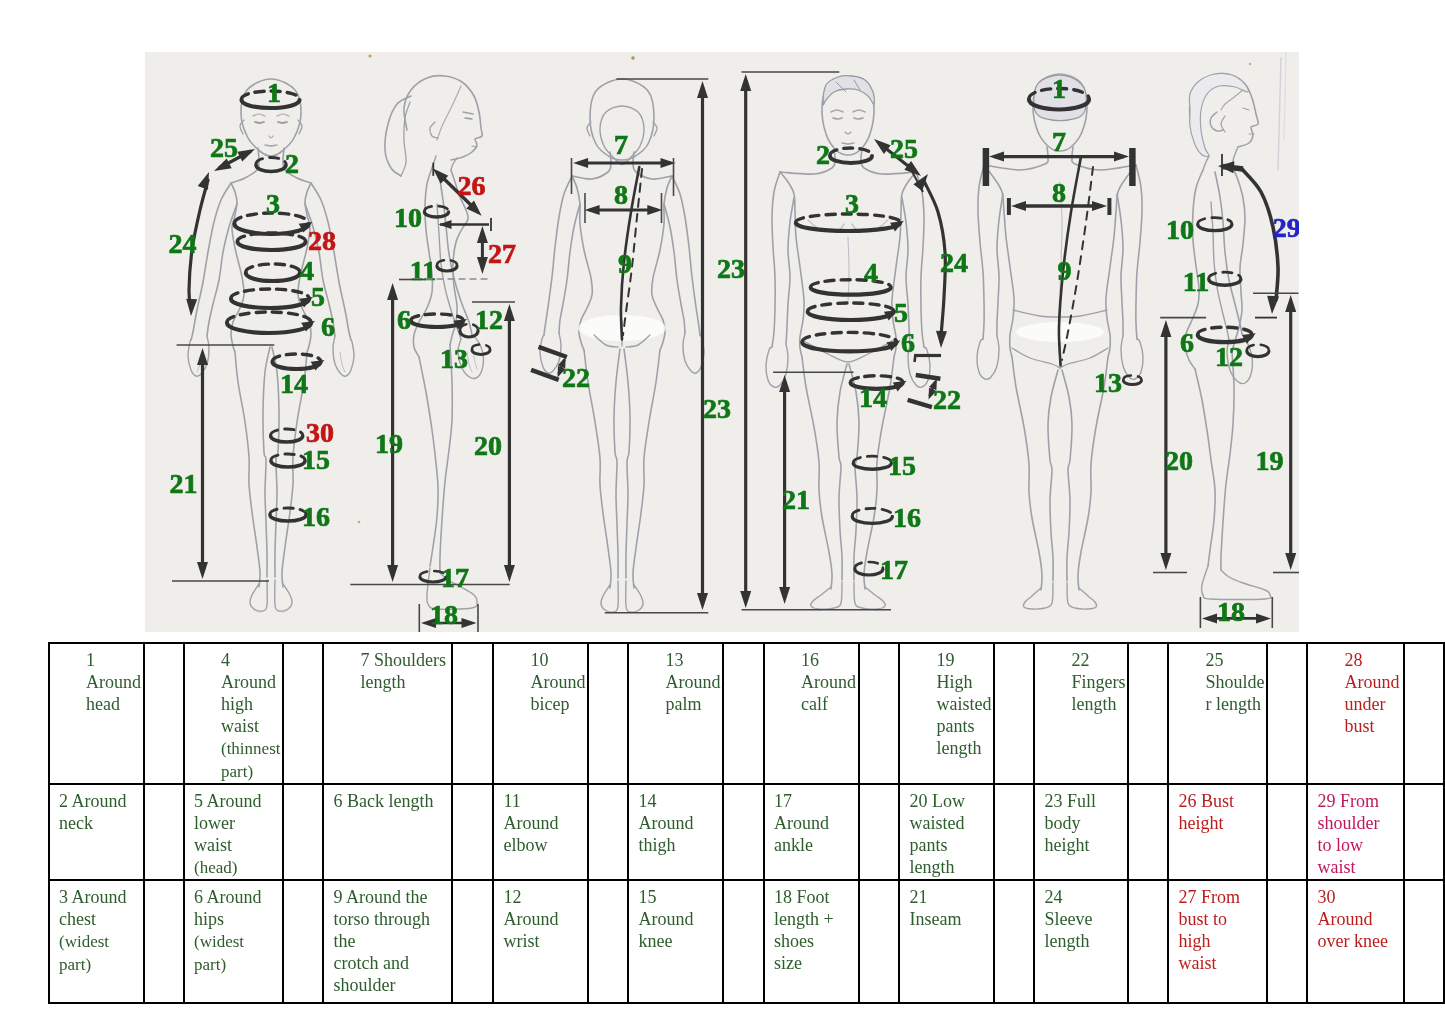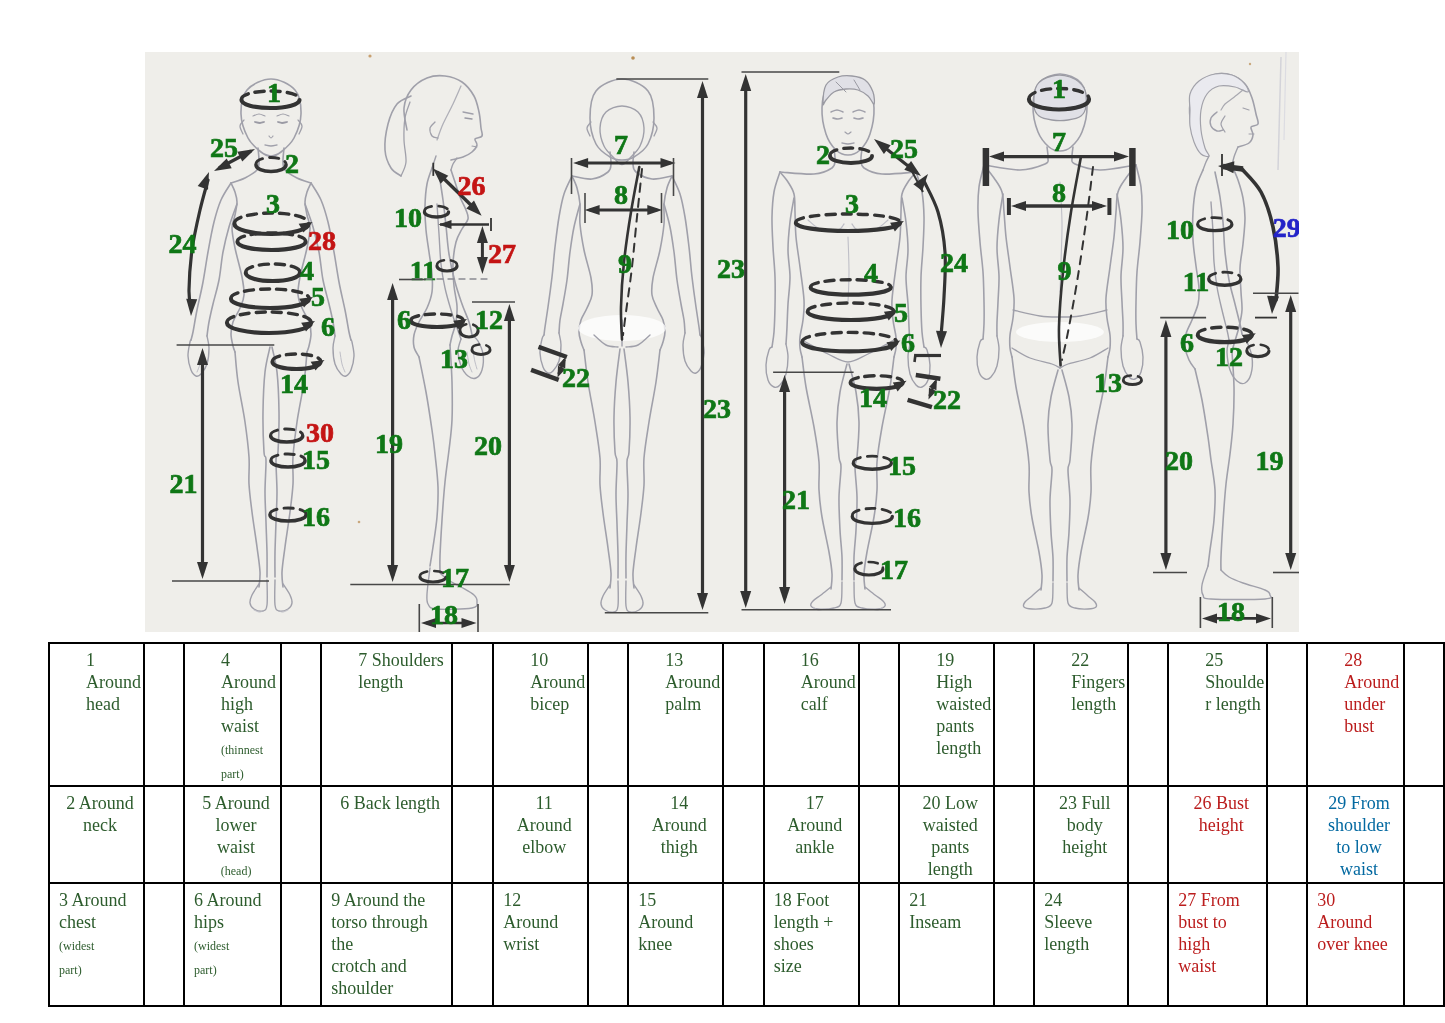--- a/index.html
+++ b/index.html
@@ -1,21 +1,21 @@
 <!DOCTYPE html>
 <html><head><meta charset="utf-8"><style>
 * { margin:0; padding:0; box-sizing:border-box; }
 html,body { width:1445px; height:1023px; background:#ffffff; font-family:"Liberation Serif",serif; overflow:hidden; }
 #scan { position:absolute; left:145px; top:52px; width:1154px; height:580px; background:#efeeea; }
 #tbl { position:absolute; left:48px; top:642px; }
 table { border-collapse:collapse; table-layout:fixed; }
 td { border:2px solid #000; vertical-align:top; padding:5px 2px 0 9px; font-size:18px; line-height:22px; color:#2d5c2d; }
-tr.h1 td { height:135px;padding-left:36px; } tr.h2 td { height:76px;text-align:center; } tr.h3 td { height:123px; }
-td.r { color:#bb1d1d; } td.b { color:#0369a1;border-radius:22px; }
-span.s { font-size:12px; }
+tr.h1 td { height:135px;padding-left:36px; } tr.h2 td { height:76px; } tr.h3 td { height:123px; }
+td.r { color:#bb1d1d; } td.b { color:#be185d;border-radius:22px; }
+span.s { font-size:17px; }
 </style></head><body>
 <div id="scan"><svg width="1154" height="580" viewBox="0 0 1154 580">
 <path d="M 126.0,27.0 C 134.0,27.0 145.0,32.2 150.0,38.0 C 155.0,43.8 156.2,54.0 156.0,62.0 C 155.8,70.0 152.3,79.7 149.0,86.0 C 145.7,92.3 139.8,97.0 136.0,100.0 C 132.2,103.0 129.3,104.0 126.0,104.0 C 122.7,104.0 119.8,103.0 116.0,100.0 C 112.2,97.0 106.3,92.3 103.0,86.0 C 99.7,79.7 96.2,70.0 96.0,62.0 C 95.8,54.0 97.0,43.8 102.0,38.0 C 107.0,32.2 118.0,27.0 126.0,27.0 Z" fill="none" stroke="#a0a0aa" stroke-width="1.6" stroke-linecap="round" stroke-linejoin="round"></path>
       <path d="M 99.0,68.0 C 98.3,69.0 95.2,71.7 95.0,74.0 C 94.8,76.3 97.5,80.7 98.0,82.0" fill="none" stroke="#a0a0aa" stroke-width="1.3" stroke-linecap="round" stroke-linejoin="round"></path>
       <path d="M 153.0,68.0 C 153.7,69.0 156.8,71.7 157.0,74.0 C 157.2,76.3 154.5,80.7 154.0,82.0" fill="none" stroke="#a0a0aa" stroke-width="1.3" stroke-linecap="round" stroke-linejoin="round"></path>
       <path d="M 108.0,64.0 C 109.0,63.7 112.0,62.0 114.0,62.0 C 116.0,62.0 119.0,63.7 120.0,64.0" fill="none" stroke="#a0a0aa" stroke-width="1.2" stroke-linecap="round" stroke-linejoin="round"></path>
       <path d="M 132.0,64.0 C 133.0,63.7 136.0,62.0 138.0,62.0 C 140.0,62.0 143.0,63.7 144.0,64.0" fill="none" stroke="#a0a0aa" stroke-width="1.2" stroke-linecap="round" stroke-linejoin="round"></path>
       <path d="M 110.0,70.0 C 110.8,70.2 113.5,71.0 115.0,71.0 C 116.5,71.0 118.3,70.2 119.0,70.0" fill="none" stroke="#9a9aa4" stroke-width="1.8" stroke-linecap="round" stroke-linejoin="round"></path>
       <path d="M 133.0,70.0 C 133.7,70.2 135.5,71.0 137.0,71.0 C 138.5,71.0 141.2,70.2 142.0,70.0" fill="none" stroke="#9a9aa4" stroke-width="1.8" stroke-linecap="round" stroke-linejoin="round"></path>
       <path d="M 124.0,84.0 C 124.3,84.3 125.3,86.0 126.0,86.0 C 126.7,86.0 127.7,84.3 128.0,84.0" fill="none" stroke="#a0a0aa" stroke-width="1.1" stroke-linecap="round" stroke-linejoin="round"></path>

